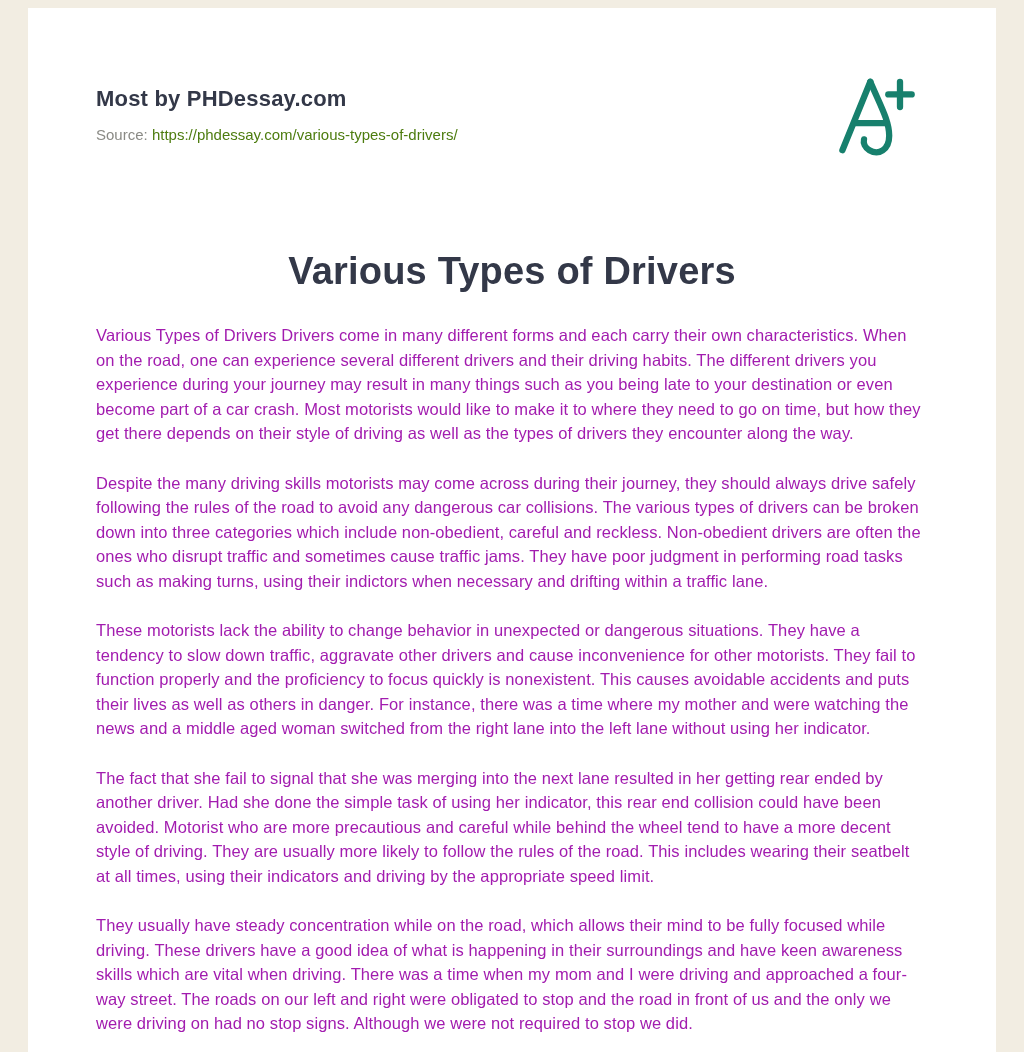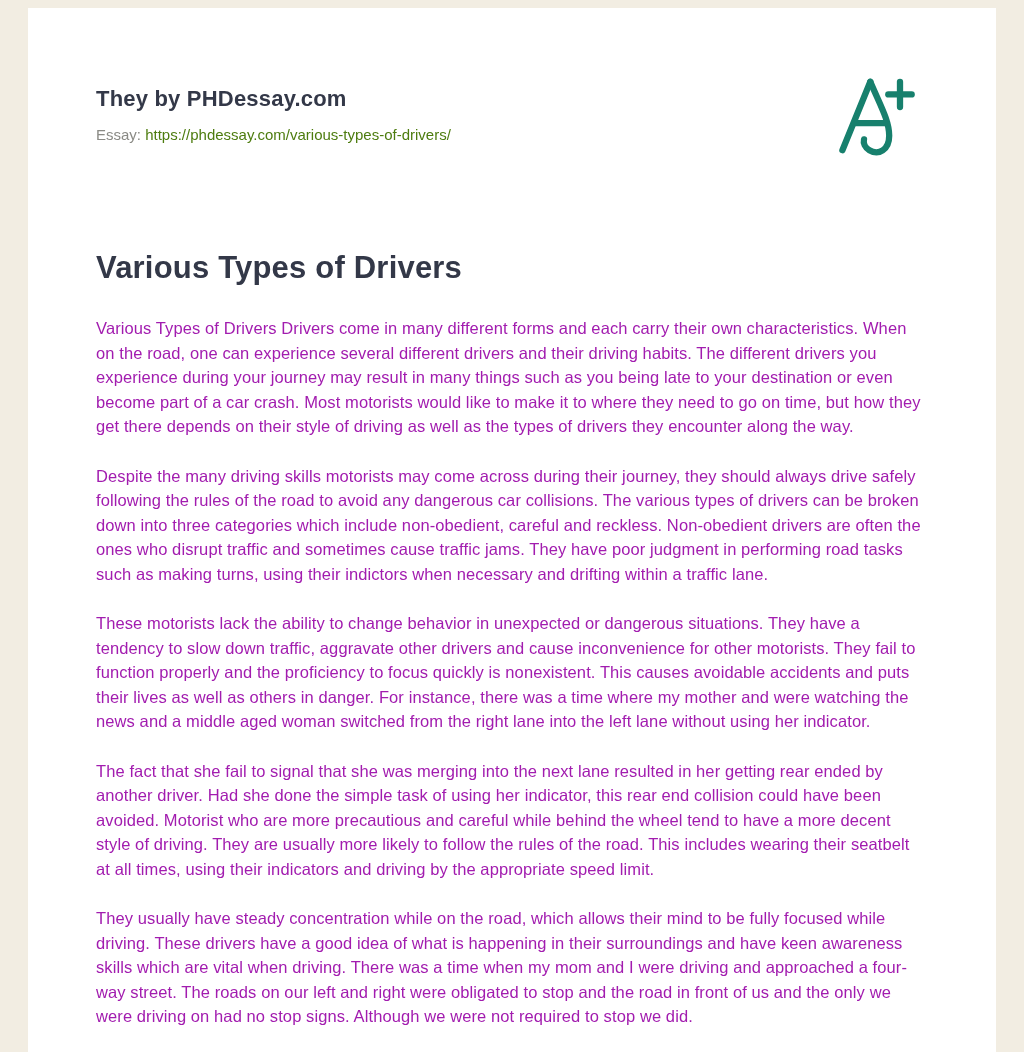--- a/index.html
+++ b/index.html
@@ -44,45 +44,46 @@
     margin-top: 28px;
   }
   .logo {
     width: 90px;
     height: 92px;
     margin-right: 10px;
     flex-shrink: 0;
   }
   .essay-title {
     margin-top: 88px;
-    font-size: 31px;
+    font-size: 38px;
     font-weight: 700;
     color: #333848;
     letter-spacing: 0.2px;
+    text-align: center;
   }
   .essay-body { margin-top: 30px; }
   .essay-body p {
     font-size: 16.5px;
     line-height: 24.5px;
     color: #a21caf;
     margin-bottom: 25px;
     letter-spacing: 0.1px;
   }
 </style>
 </head>
 <body>
 
 <div class="page-bg">
   <div class="card">
 
     <div class="header-row">
       <div class="header-left">
-        <div class="site-header">They by PHDessay.com</div>
+        <div class="site-header">Most by PHDessay.com</div>
         <div class="source-line">
-          <span>Essay:</span>
+          <span>Source:</span>
           <a href="#">https://phdessay.com/various-types-of-drivers/</a>
         </div>
       </div>
 
       <svg class="logo" viewBox="0 0 100 100" fill="none" stroke="#17806d" stroke-width="7" stroke-linecap="round" stroke-linejoin="round">
 
         <path d="M16 88 L47 12"></path>
         <path d="M47 12 C 58 38, 68 55, 68 72 C 68 88, 56 94, 46 88 C 41 85, 39 80, 40 76"></path>
         <path d="M30 58 L63 58"></path>
         <path d="M80 12 L80 40"></path>

